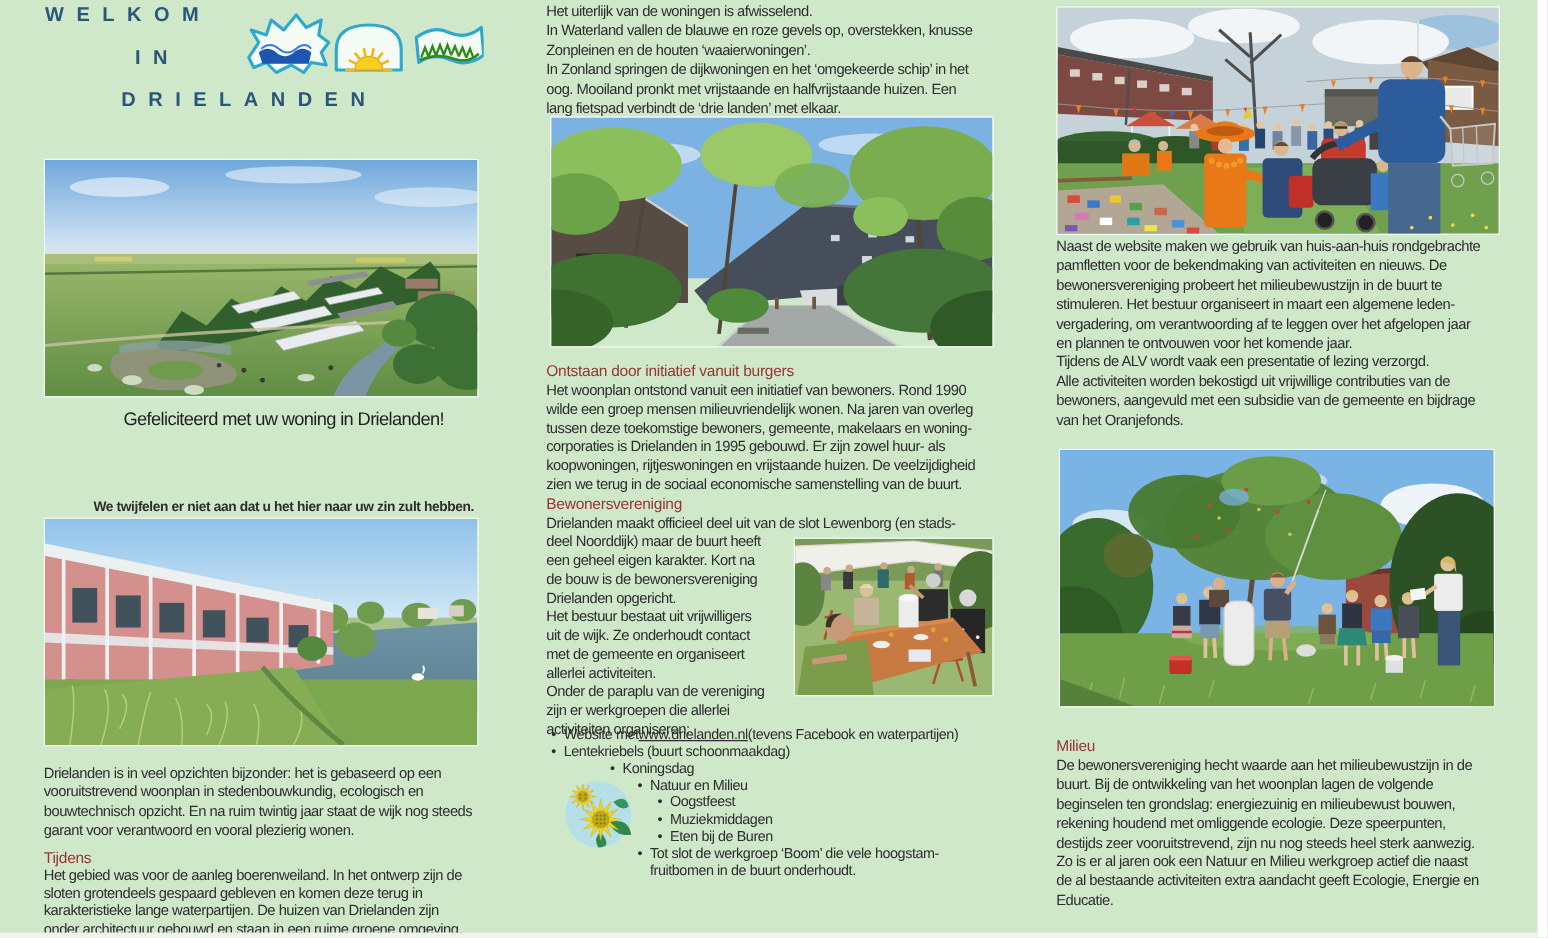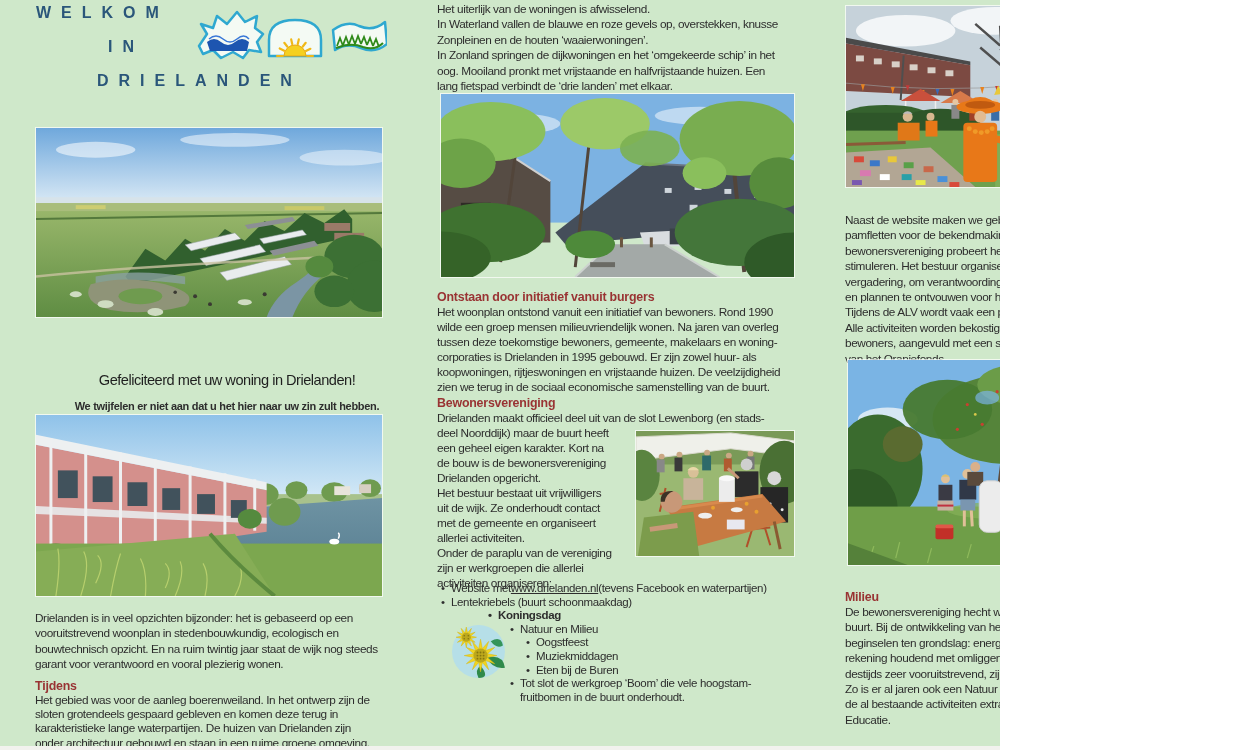--- a/index.html
+++ b/index.html
@@ -1,32 +1,32 @@
 <!DOCTYPE html>
 <html><head>
 <meta charset="utf-8">
 <style>
   html,body{margin:0;padding:0;}
-  #app{position:relative;width:1000px;height:750px;background:#cfe8ca;overflow:hidden;
+  #app{position:relative;width:1230px;height:750px;background:#cfe8ca;overflow:hidden;
        font-family:"Liberation Sans","DejaVu Sans",sans-serif;}
   .title-word{position:absolute;font-weight:bold;color:#2a567a;font-size:16px;letter-spacing:10px;white-space:nowrap;}
   .p{position:absolute;font-size:11.8px;line-height:15.4px;color:#2d2d2d;white-space:pre-line;letter-spacing:-0.4px;}
-  .hred{position:absolute;font-size:12.4px;font-weight:bold;color:#993333;letter-spacing:-0.2px;white-space:nowrap;}
-  .congrats{position:absolute;font-size:14.6px;color:#1f1f1f;text-align:center;letter-spacing:-0.5px;white-space:nowrap;margin-top:44px;}
+  .hred{position:absolute;font-size:12.4px;font-weight:normal;color:#993333;letter-spacing:-0.2px;white-space:nowrap;}
+  .congrats{position:absolute;font-size:14.6px;color:#1f1f1f;text-align:center;letter-spacing:-0.5px;white-space:nowrap;}
   .intro{position:absolute;font-size:11px;font-weight:bold;line-height:15px;color:#2d2d2d;text-align:center;
          white-space:pre-line;letter-spacing:-0.3px;}
   .photo{position:absolute;border:1px solid rgba(255,255,255,.7);box-sizing:border-box;overflow:hidden;}
   .photo svg{display:block;width:100%;height:100%;}
   .logo{position:absolute;}
   .bullets{position:absolute;font-size:11.5px;line-height:13.6px;color:#2d2d2d;letter-spacing:-0.35px;}
   .bl{white-space:nowrap;}
   .bl .b{display:inline-block;width:10px;}
   .bl .tx{display:inline-block;vertical-align:top;white-space:pre-line;}
   .bl a{color:#2d2d2d;text-align:center;}
-  .i1{padding-left:4px;} .i2{padding-left:51px;font-weight:bold;} .i3{padding-left:73px;} .i4{padding-left:89px;}
+  .i1{padding-left:4px;} .i2{padding-left:51px;} .i3{padding-left:73px;} .i4{padding-left:89px;}
   .strip{position:absolute;left:0;top:746px;width:1238px;height:4px;background:#f2f2ee;}
 </style>
 </head>
 <body>
 
 <div id="app">
 
   <div class="title-word" style="left:36px;top:4px;">WELKOM</div>
   <div class="title-word" style="left:108px;top:38px;">IN</div>
   <div class="title-word" style="left:97px;top:72px;">DRIELANDEN</div>
@@ -545,21 +545,21 @@
       <g fill="#e8d84a">
           <circle cx="300" cy="170" r="1.5"></circle>
           <circle cx="318" cy="176" r="1.5"></circle>
           <circle cx="334" cy="168" r="1.5"></circle>
           <circle cx="345" cy="178" r="1.5"></circle>
           <circle cx="285" cy="178" r="1.5"></circle>
         </g>
     </svg>
   </div>
 
-  <div class="p" style="left:845px;top:213px;width:390px;">Naast de website maken we gebruik van huis-aan-huis rondgebrachte
+  <div class="p" style="left:845px;top:190px;width:390px;">Naast de website maken we gebruik van huis-aan-huis rondgebrachte
 pamfletten voor de bekendmaking van activiteiten en nieuws. De
 bewonersvereniging probeert het milieubewustzijn in de buurt te
 stimuleren. Het bestuur organiseert in maart een algemene leden-
 vergadering, om verantwoording af te leggen over het afgelopen jaar
 en plannen te ontvouwen voor het komende jaar.
 Tijdens de ALV wordt vaak een presentatie of lezing verzorgd.
 Alle activiteiten worden bekostigd uit vrijwillige contributies van de
 bewoners, aangevuld met een subsidie van de gemeente en bijdrage
 van het Oranjefonds.</div>
 

